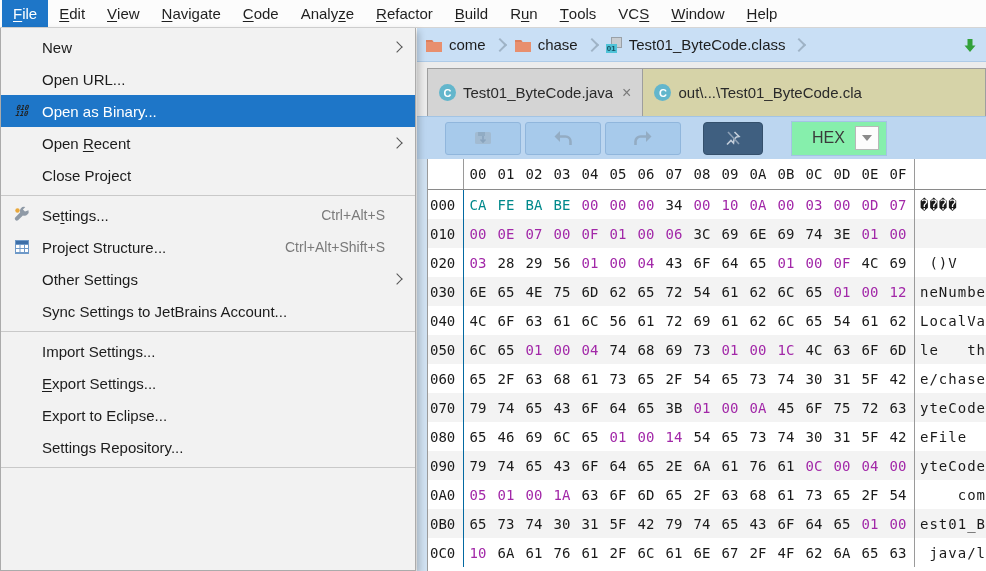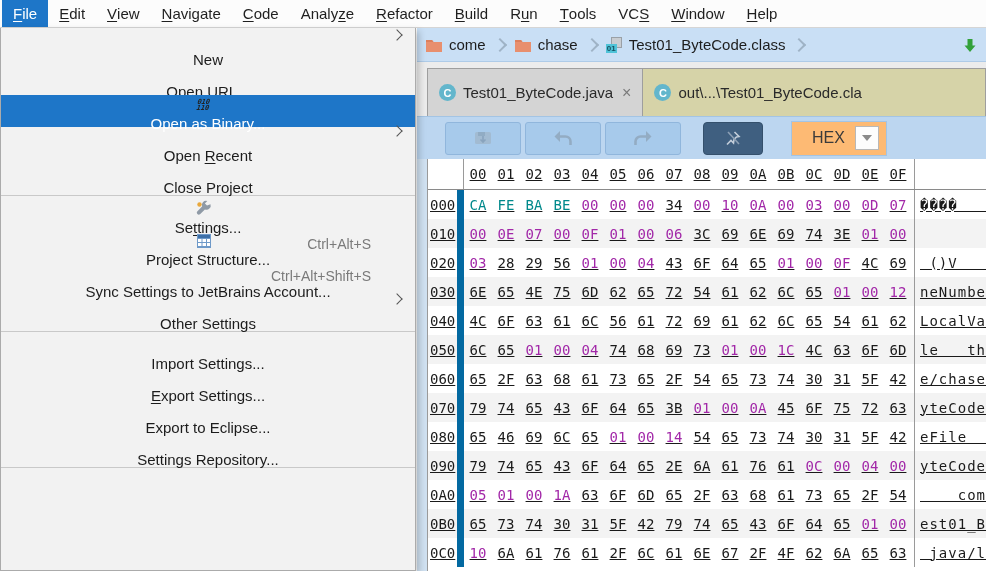--- a/index.html
+++ b/index.html
@@ -11,22 +11,22 @@
   .menubar{position:absolute;top:0;left:0;right:0;height:28px;background:#FCFCFC;
            border-bottom:1px solid #D5D5D5;display:flex;align-items:stretch;
            padding-left:2px;font-size:15px;color:#1f1f1f;box-sizing:border-box;}
   .mitem{display:flex;align-items:center;padding:0 11px;cursor:default;}
   .mitem.active{background:#1E76C8;color:#fff;}
 
   
   .dropdown{position:absolute;top:28px;left:0;width:416px;height:543px;background:#F2F2F2;
             border:1px solid #ABABAB;border-top:none;box-sizing:border-box;
             box-shadow:3px 3px 7px rgba(0,0,0,.22);z-index:20;padding-top:3px;}
-  .ditem{height:32px;display:flex;align-items:center;padding:0 24px;font-size:15px;
-         color:#1c1c1c;position:relative;flex-direction:column;}
+  .ditem{height:32px;display:flex;align-items:center;padding:0 10px;font-size:15px;
+         color:#1c1c1c;position:relative;}
   .ditem.selected{background:#1E76C8;color:#fff;}
   .ditem .icon{width:22px;height:20px;margin-right:9px;flex:none;display:flex;
                align-items:center;justify-content:center;}
   .ditem .shortcut{margin-left:auto;color:#7a7a7a;font-size:14px;padding-right:20px;}
   .sub-arrow{position:absolute;right:14px;width:7px;height:7px;border-top:1.5px solid #555;
              border-right:1.5px solid #555;transform:rotate(45deg);}
   .dsep{height:8px;display:flex;align-items:center;}
   .dsep::after{content:"";flex:1;border-top:1px solid #C9C9C9;}
   .binary-ic{font:italic bold 7px "DejaVu Sans Mono",monospace;color:#222;line-height:6px;
              transform:skewX(-8deg);text-align:center;}
@@ -59,38 +59,38 @@
            justify-content:center;flex:none;}
 
   
   .toolbar{position:absolute;left:417px;right:0;top:116px;height:43px;background:#BCD6F0;
            border-top:1px solid #A3C4E4;display:flex;align-items:center;padding-left:28px;
            gap:4px;box-sizing:border-box;}
   .tbtn{width:76px;height:33px;background:#A7CAEB;border:1px solid #90B6DC;border-radius:3px;
         display:flex;align-items:center;justify-content:center;box-sizing:border-box;}
   .tbtn.disabled svg{opacity:.55;}
   .tbtn.dark{width:60px;background:#3F5F80;border-color:#34506C;border-radius:4px;margin-left:18px;}
-  .hex-select{margin-left:24px;height:35px;background:#fdba74;border:1px solid #A3C4E4;
+  .hex-select{margin-left:24px;height:35px;background:#86efac;border:1px solid #A3C4E4;
               display:flex;align-items:center;gap:10px;padding:0 7px 0 20px;box-sizing:border-box;}
   .hex-label{font-size:16px;color:#3a3a3a;}
   .hex-drop-btn{width:24px;height:24px;background:#FDFDFD;border:1px solid #B8B8B8;
                 display:flex;align-items:center;justify-content:center;box-sizing:border-box;}
   .tri-down{width:0;height:0;border-left:5px solid transparent;border-right:5px solid transparent;
             border-top:6px solid #8A8A8A;}
 
   
   .hexwrap{position:absolute;left:417px;right:0;top:159px;bottom:0;background:#fff;display:flex;}
   .hex-gutter{width:10px;background:#D0E1F1;flex:none;}
   .hex-table{flex:1;border-left:1px solid #9A9A9A;font-family:"DejaVu Sans Mono",monospace;
              font-size:14px;color:#1a1a1a;min-width:0;}
-  .hrow{display:flex;height:29px;align-items:center;text-decoration:underline;}
+  .hrow{display:flex;height:29px;align-items:center;}
   .hrow.header{height:30px;border-bottom:1px solid #8a8a8a;}
   .hrow.odd{background:#F3F3F3;}
   .cell-off{width:36px;flex:none;height:100%;display:flex;align-items:center;padding-left:2px;
-            border-right:7px solid #0369a1;box-sizing:border-box;}
+            border-right:1px solid #0369a1;box-sizing:border-box;}
   .hrow.header .cell-off{border-right:1px solid #9A9A9A;}
   .cell-b{width:28px;flex:none;text-align:center;}
   .cell-b.t{color:#00898B;}
   .cell-b.p{color:#A228A8;}
   .cell-ascii{flex:1;min-width:0;height:100%;display:flex;align-items:center;overflow:hidden;
               border-left:1px solid #9A9A9A;margin-left:2px;padding-left:5px;
               white-space:pre;letter-spacing:1px;}
 </style>
 </head>
 <body>
@@ -538,27 +538,27 @@
               <rect x="7.5" y="11" width="3.5" height="3"></rect>
               <rect x="12" y="11" width="3" height="3"></rect>
             </g>
           </svg>
         </span>
         <span class="label">Project Structure...</span>
         <span class="shortcut">Ctrl+Alt+Shift+S</span>
       </div>
       <div class="ditem">
         <span class="icon"></span>
-        <span class="label">Sync Settings to JetBrains Account...</span>
-      </div>
-      <div class="ditem">
-        <span class="icon"></span>
         <span class="label">Other Settings</span>
         <span class="sub-arrow"></span>
       </div>
+      <div class="ditem">
+        <span class="icon"></span>
+        <span class="label">Sync Settings to JetBrains Account...</span>
+      </div>
       <div class="dsep"></div>
       <div class="ditem">
         <span class="icon"></span>
         <span class="label">Import Settings...</span>
       </div>
       <div class="ditem">
         <span class="icon"></span>
         <span class="label"><u>E</u>xport Settings...</span>
       </div>
       <div class="ditem">

